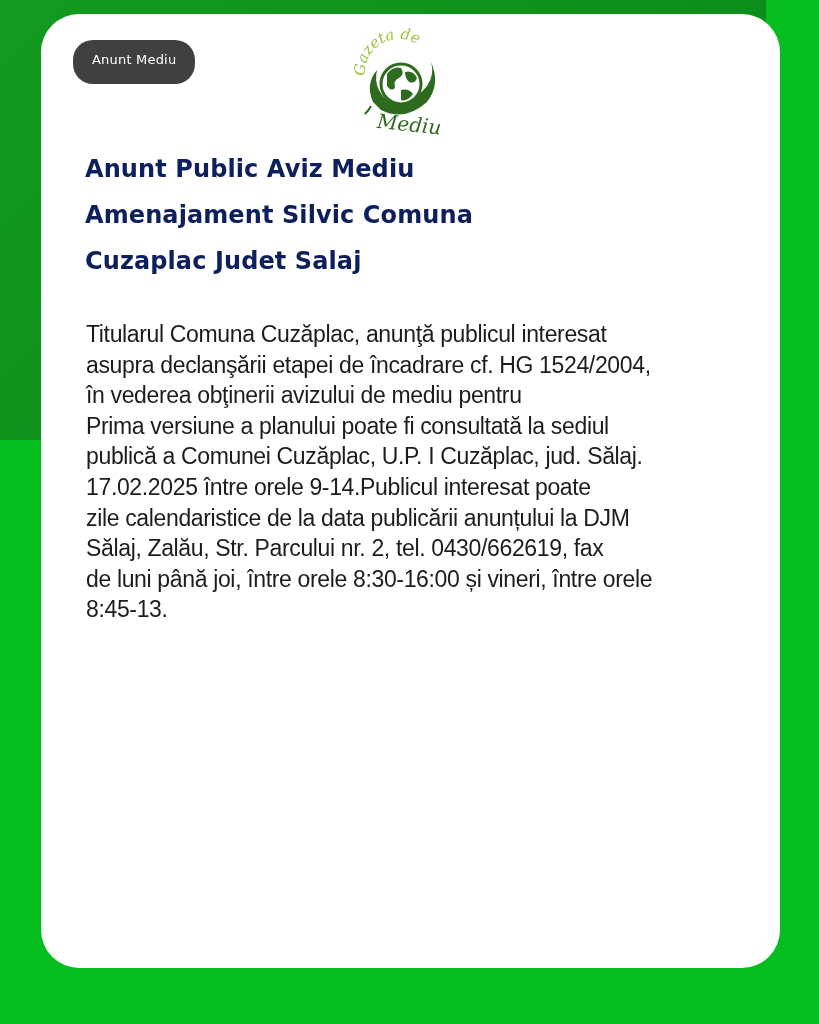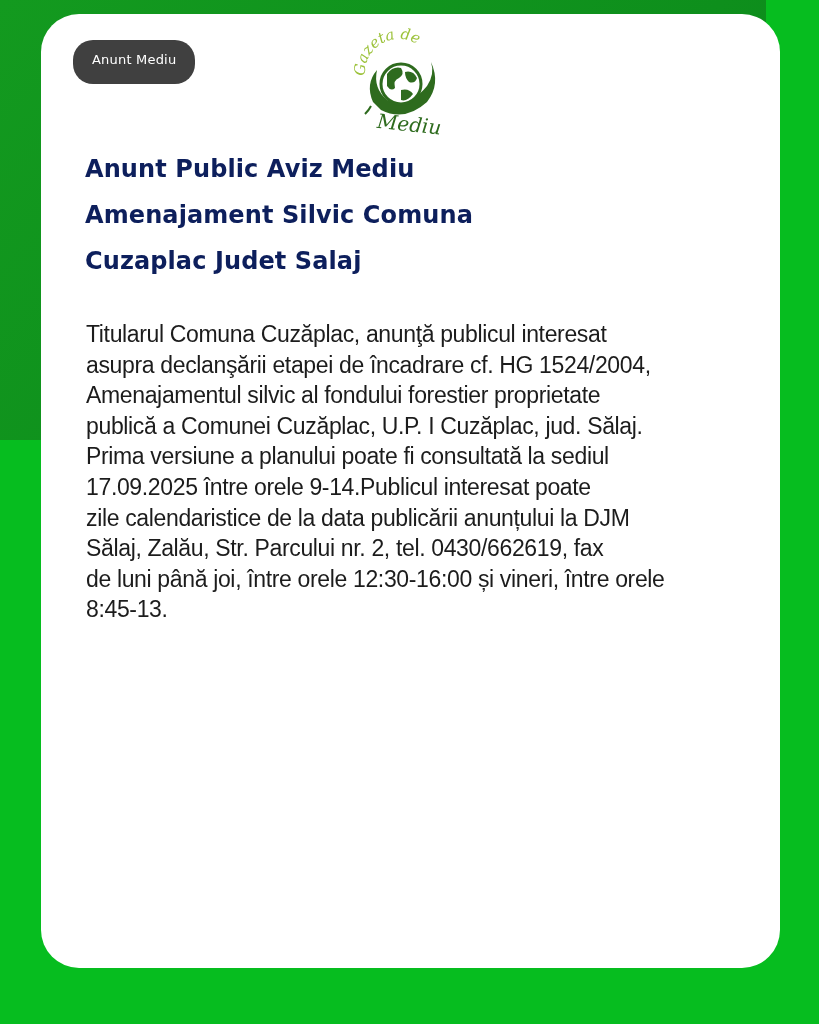--- a/index.html
+++ b/index.html
@@ -88,23 +88,23 @@
 
   <h1 class="title">
     <span style="display:block">Anunt Public Aviz Mediu</span>
     <span style="display:block">Amenajament Silvic Comuna</span>
     <span style="display:block">Cuzaplac Judet Salaj</span>
   </h1>
 
   <div class="body-text">
     <span>Titularul Comuna Cuzăplac, anunţă publicul interesat</span>
     <span>asupra declanşării etapei de încadrare cf. HG 1524/2004,</span>
-    <span>Amenajamentul silvic al fondului forestier proprietate</span>
+    <span>în vederea obţinerii avizului de mediu pentru</span>
+    <span>Prima versiune a planului poate fi consultată la sediul</span>
     <span>publică a Comunei Cuzăplac, U.P. I Cuzăplac, jud. Sălaj.</span>
-    <span>Prima versiune a planului poate fi consultată la sediul</span>
-    <span>17.09.2025 între orele 9-14.Publicul interesat poate</span>
+    <span>17.02.2025 între orele 9-14.Publicul interesat poate</span>
     <span>zile calendaristice de la data publicării anunțului la DJM</span>
     <span>Sălaj, Zalău, Str. Parcului nr. 2, tel. 0430/662619, fax</span>
-    <span>de luni până joi, între orele 12:30-16:00 și vineri, între orele</span>
+    <span>de luni până joi, între orele 8:30-16:00 și vineri, între orele</span>
     <span>8:45-13.</span>
   </div>
 
 </div>
 
 </body></html>

